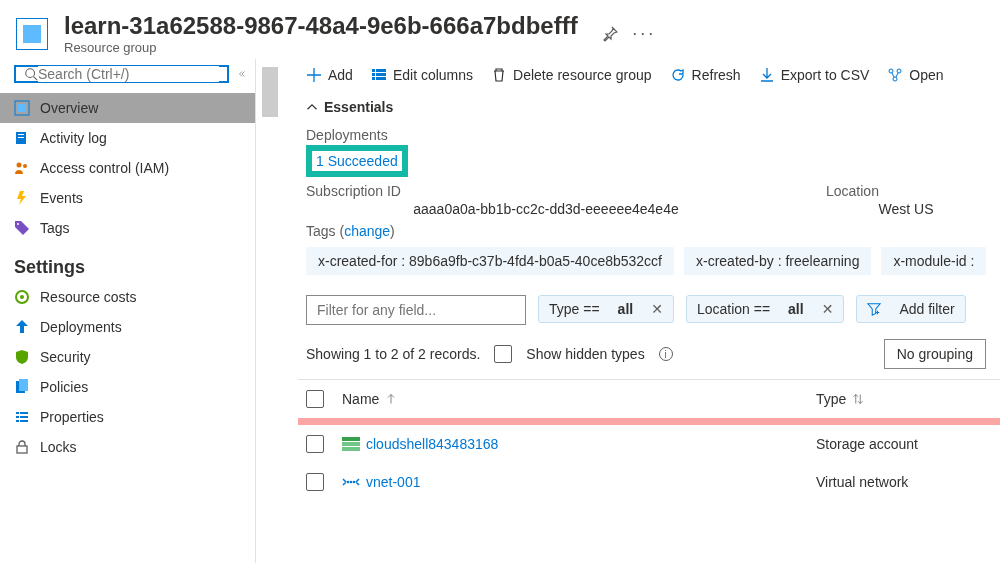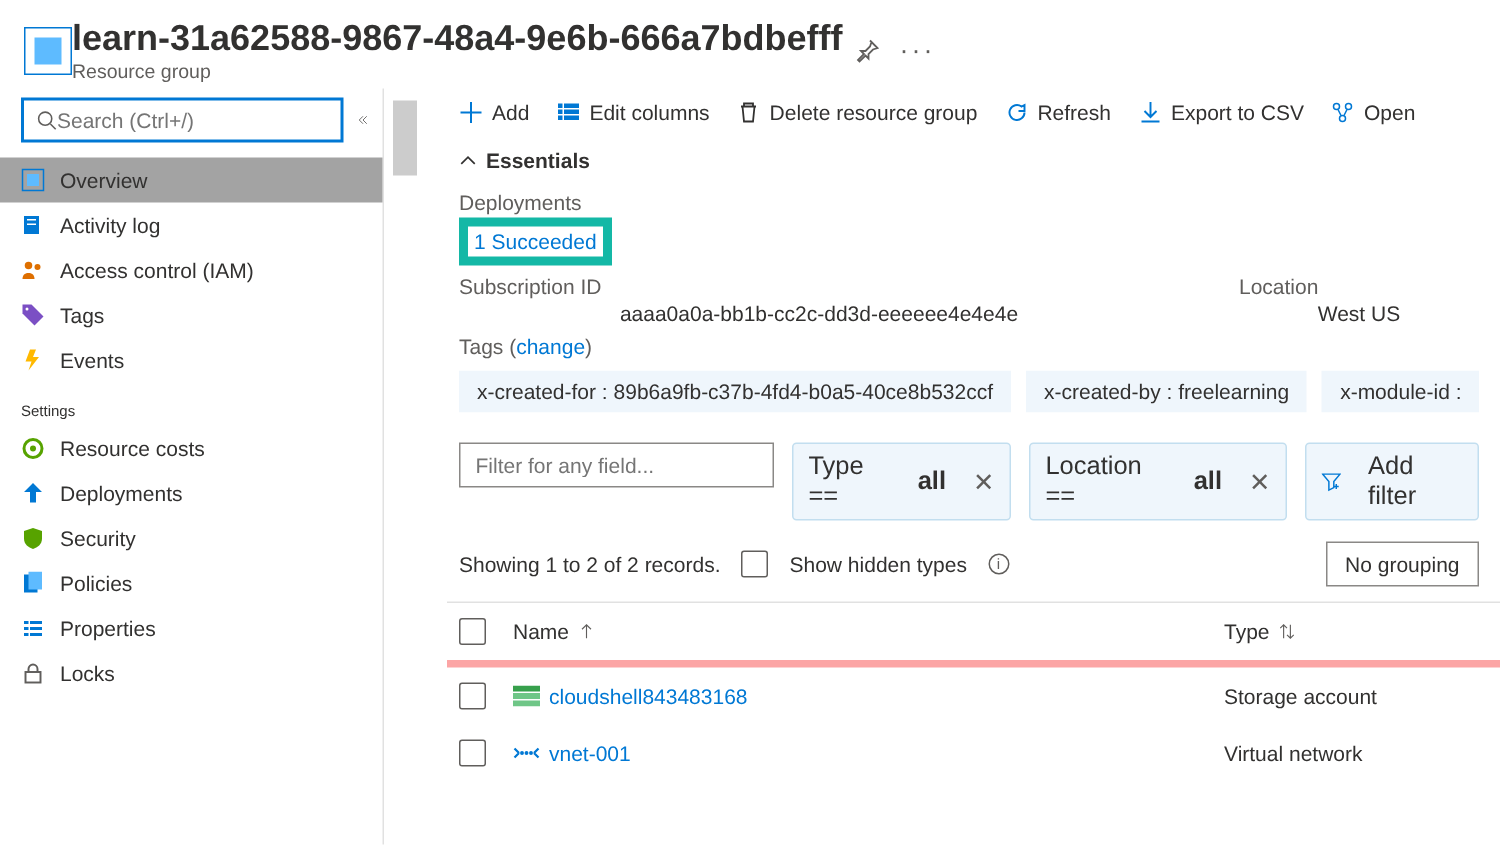--- a/index.html
+++ b/index.html
@@ -1,39 +1,39 @@
 <!DOCTYPE html>
 <html><head>
 <meta charset="utf-8">
 <style>
 * { box-sizing: border-box; margin: 0; padding: 0; }
 body { font-family: 'Segoe UI', Arial, sans-serif; font-size: 14px; color: #323130; background: #fff; width: 1000px; height: 563px; overflow: hidden; }
 
-.header { display: flex; align-items: center; padding: 12px 8px 4px 16px; gap: 0; }
+.header { display: flex; align-items: center; padding: 12px 8px 4px 16px; gap: 16px; }
 .header-icon { width: 32px; height: 32px; border: 1px solid #0078d4; display: flex; align-items: center; justify-content: center; }
 .cube { width: 18px; height: 18px; background: #5ebbff; transform: rotate(0deg); }
 .header-text { display: flex; flex-direction: column; }
 .header-title { font-size: 24px; font-weight: 600; color: #323130; }
 .header-sub { font-size: 13px; color: #605e5c; }
 .header-actions { display: flex; gap: 14px; align-items: center; margin-left: 8px; }
 
 .layout { display: flex; height: calc(563px - 56px); }
 
 .sidebar { width: 290px; flex-shrink: 0; display: flex; gap: 4px; }
 .sidebar-inner { width: 256px; border-right: 1px solid #e1e1e1; }
 .sidebar-scroll { width: 20px; background: #fff; display: flex; justify-content: center; padding-top: 8px; }
 .scroll-thumb { width: 16px; height: 50px; background: #cccccc; border-radius: 0; }
 .search-row { display: flex; align-items: center; padding: 6px 10px 10px 14px; gap: 8px; }
-.search-box { flex: 1; border: 2px solid #0078d4; display: flex; align-items: center; padding: 4px 8px; height: 30px; }
+.search-box { flex: 1; border: 2px solid #0078d4; display: flex; align-items: center; padding: 4px 8px; height: 18px; }
 .search-input { border: none; outline: none; flex: 1; font-size: 14px; color: #605e5c; }
 .nav-list { list-style: none; }
 .nav-item { display: flex; align-items: center; padding: 7px 14px; gap: 10px; cursor: pointer; font-size: 14px; }
 .nav-item.active { background: #a3a3a3; }
 .nav-item svg { width: 16px; height: 16px; flex-shrink: 0; }
-.nav-heading { padding: 14px 14px 4px 14px; font-weight: 400; font-size: 10px; }
+.nav-heading { padding: 14px 14px 4px 14px; font-weight: 700; font-size: 18px; }
 
 .main { flex: 1; padding: 0 0 0 8px; overflow: hidden; }
 .toolbar { display: flex; align-items: flex-end; gap: 18px; padding: 8px 14px 8px 8px; }
 .tool-btn { display: flex; align-items: center; gap: 6px; color: #323130; cursor: pointer; white-space: nowrap; }
 .tool-btn svg { width: 16px; height: 16px; }
 
 .essentials { padding: 4px 14px 8px 8px; }
 .essentials-header { display: flex; align-items: center; gap: 6px; font-weight: 600; padding: 4px 0 12px 0; }
 .ess-row { display: flex; gap: 40px; margin-bottom: 6px; }
 .ess-left { flex: 1; }
@@ -41,29 +41,29 @@
 .ess-label { color: #605e5c; font-size: 14px; margin-bottom: 2px; }
 .ess-link { color: #0078d4; cursor: pointer; }
 .ess-value { color: #323130; text-align: center; }
 .deploy-box { border: 6px solid #14b8a6; display: inline-block; padding: 2px 4px; }
 
 .tag-pills { display: flex; gap: 10px; margin-top: 8px; overflow: hidden; }
 .pill { background: #eff6fc; padding: 6px 12px; font-size: 14px; white-space: nowrap; }
 
 .filter-row { display: flex; gap: 12px; align-items: flex-start; padding: 12px 14px 0 8px; }
 .filter-input { border: 1px solid #8a8886; padding: 6px 10px; width: 220px; font-size: 14px; color: #605e5c; outline: none; }
-.chip { border: 1px solid #c2deef; background: #eff6fc; padding: 5px 10px; display: flex; align-items: center; gap: 18px; border-radius: 3px; font-size: 17px; }
+.chip { border: 1px solid #c2deef; background: #eff6fc; padding: 5px 10px; display: flex; align-items: center; gap: 18px; border-radius: 3px; font-size: 14px; }
 .chip .x { font-weight: 300; color: #605e5c; }
 
 .records-row { display: flex; align-items: center; justify-content: space-between; padding: 14px 14px 10px 8px; }
 .records-left { display: flex; align-items: center; gap: 14px; }
 .checkbox-inline { width: 18px; height: 18px; border: 1px solid #605e5c; border-radius: 2px; }
 .no-grouping { border: 1px solid #8a8886; padding: 6px 12px; }
 
-.table-header { display: flex; align-items: center; padding: 10px 14px 10px 8px; border-bottom: 5px solid #fca5a5; border-top: 1px solid #e1e1e1; gap: 12px; }
+.table-header { display: flex; align-items: center; padding: 10px 14px 10px 8px; border-bottom: 7px solid #fca5a5; border-top: 1px solid #e1e1e1; gap: 12px; }
 .col-check { width: 24px; }
 .col-name { flex: 1; display: flex; align-items: center; gap: 6px; font-weight: 400; }
 .col-type { width: 170px; display: flex; align-items: center; gap: 6px; }
 .table-row { display: flex; align-items: center; padding: 10px 14px 10px 8px; gap: 12px; }
 .res-icon { width: 18px; height: 14px; display: inline-block; }
 .res-name { color: #0078d4; cursor: pointer; }
 
 .info-icon { width: 14px; height: 14px; border: 1px solid #605e5c; border-radius: 50%; display: inline-flex; align-items: center; justify-content: center; font-size: 10px; color: #605e5c; }
 </style>
 </head>
@@ -119,30 +119,30 @@
         <li class="nav-item">
           <svg viewBox="0 0 16 16">
               <circle cx="5" cy="5" r="2.5" fill="#de6f00"></circle>
               <circle cx="11" cy="6" r="2" fill="#de6f00"></circle>
               <path d="M1 14c0-3 2-4 4-4s4 1 4 4" fill="#de6f00"></path>
             </svg>
           <span>Access control (IAM)</span>
         </li>
         <li class="nav-item">
           <svg viewBox="0 0 16 16">
+              <path d="M6 1l-3 8h4l-2 6 7-9h-4l2-5z" fill="#ffb900"></path>
+            </svg>
+          <span>Events</span>
+        </li>
+        <li class="nav-item">
+          <svg viewBox="0 0 16 16">
               <path d="M1 1h6l8 8-6 6-8-8z" fill="#7b4fc4"></path>
               <circle cx="4" cy="4" r="1" fill="#fff"></circle>
             </svg>
           <span>Tags</span>
-        </li>
-        <li class="nav-item">
-          <svg viewBox="0 0 16 16">
-              <path d="M6 1l-3 8h4l-2 6 7-9h-4l2-5z" fill="#ffb900"></path>
-            </svg>
-          <span>Events</span>
         </li>
       </ul>
       <div class="nav-heading">Settings</div>
       <ul class="nav-list">
         <li class="nav-item">
           <svg viewBox="0 0 16 16">
               <circle cx="8" cy="8" r="6" fill="none" stroke="#57a300" stroke-width="2"></circle>
               <circle cx="8" cy="8" r="2" fill="#57a300"></circle>
             </svg>
           <span>Resource costs</span>

